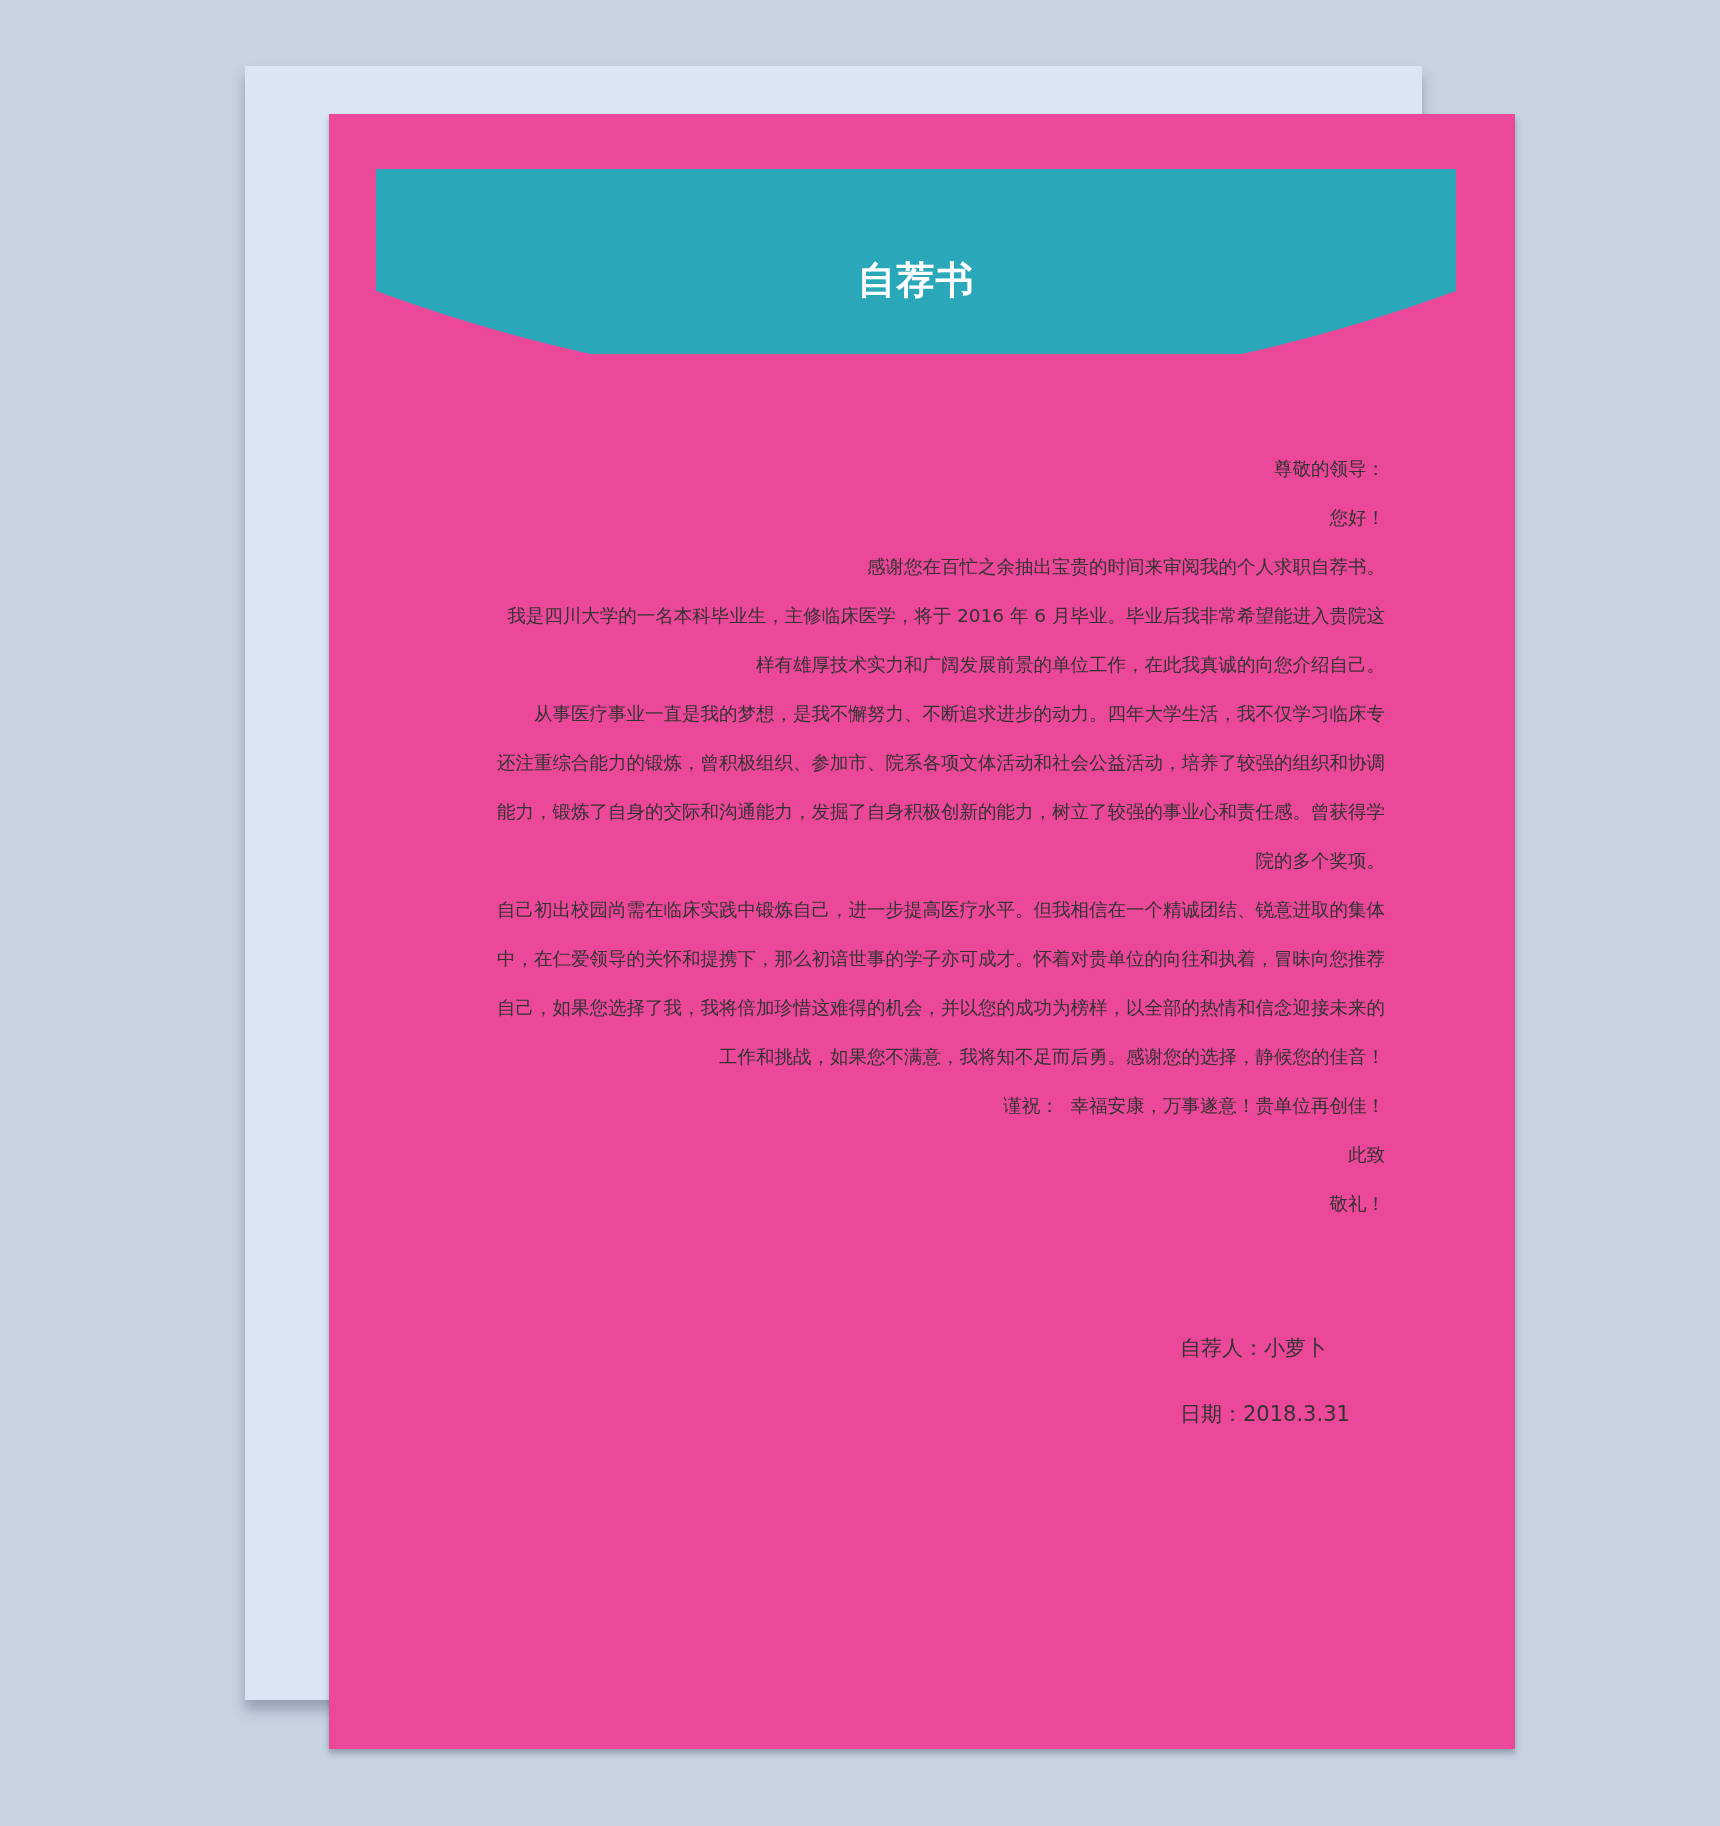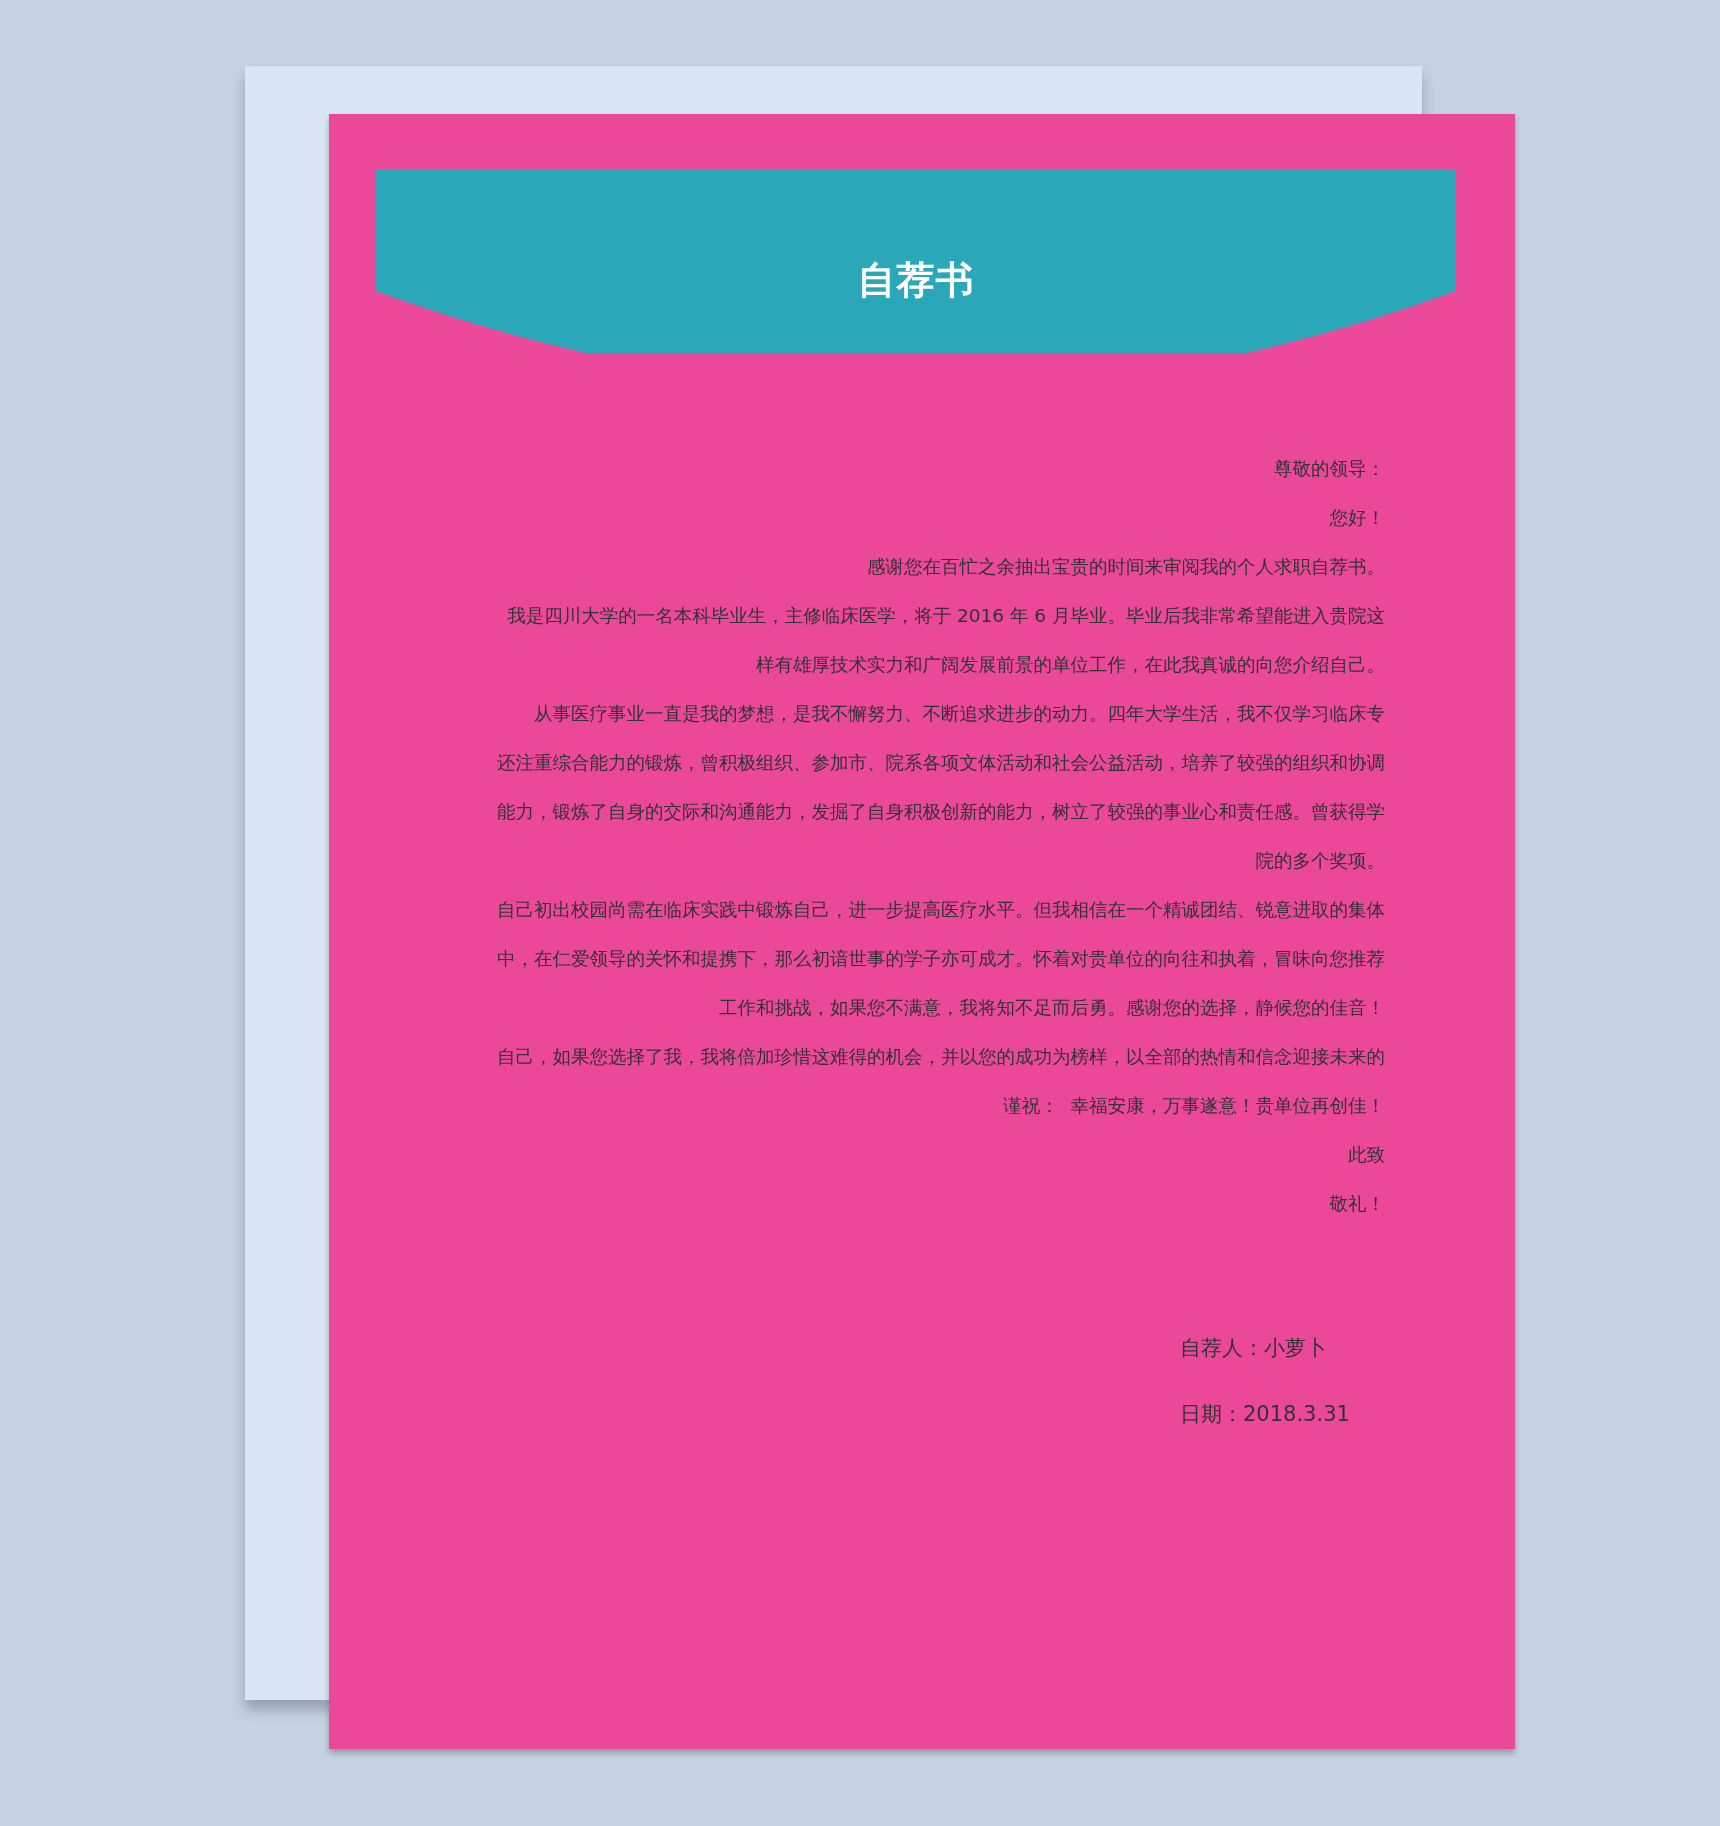--- a/index.html
+++ b/index.html
@@ -32,22 +32,22 @@
     <div class="line indent">您好！</div>
     <div class="line indent">感谢您在百忙之余抽出宝贵的时间来审阅我的个人求职自荐书。</div>
     <div class="line indent">我是四川大学的一名本科毕业生，主修临床医学，将于 2016 年 6 月毕业。毕业后我非常希望能进入贵院这</div>
     <div class="line">样有雄厚技术实力和广阔发展前景的单位工作，在此我真诚的向您介绍自己。</div>
     <div class="line indent">从事医疗事业一直是我的梦想，是我不懈努力、不断追求进步的动力。四年大学生活，我不仅学习临床专</div>
     <div class="line">还注重综合能力的锻炼，曾积极组织、参加市、院系各项文体活动和社会公益活动，培养了较强的组织和协调</div>
     <div class="line">能力，锻炼了自身的交际和沟通能力，发掘了自身积极创新的能力，树立了较强的事业心和责任感。曾获得学</div>
     <div class="line">院的多个奖项。</div>
     <div class="line">自己初出校园尚需在临床实践中锻炼自己，进一步提高医疗水平。但我相信在一个精诚团结、锐意进取的集体</div>
     <div class="line">中，在仁爱领导的关怀和提携下，那么初谙世事的学子亦可成才。怀着对贵单位的向往和执着，冒昧向您推荐</div>
+    <div class="line">自己，如果您选择了我，我将倍加珍惜这难得的机会，并以您的成功为榜样，以全部的热情和信念迎接未来的</div>
     <div class="line">工作和挑战，如果您不满意，我将知不足而后勇。感谢您的选择，静候您的佳音！</div>
-    <div class="line">自己，如果您选择了我，我将倍加珍惜这难得的机会，并以您的成功为榜样，以全部的热情和信念迎接未来的</div>
     <div class="line" style="white-space:pre">谨祝：  幸福安康，万事遂意！贵单位再创佳！</div>
     <div class="line indent">此致</div>
     <div class="line">敬礼！</div>
   </div>
 
   <div class="sign" style="top:1220px;">自荐人：小萝卜</div>
   <div class="sign" style="top:1286px;">日期：2018.3.31</div>
 </div>
 
 </body></html>

